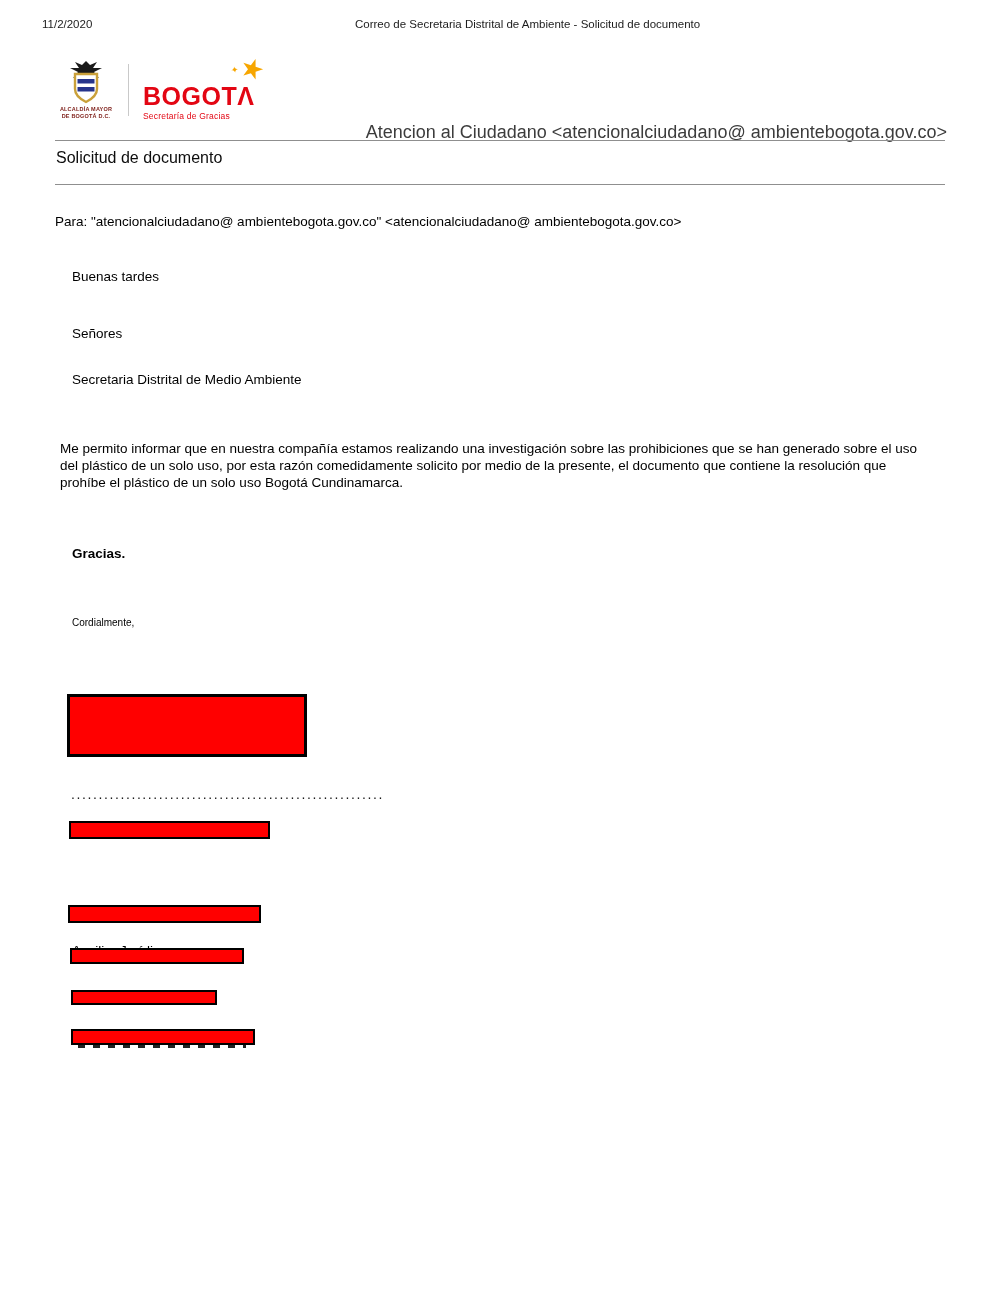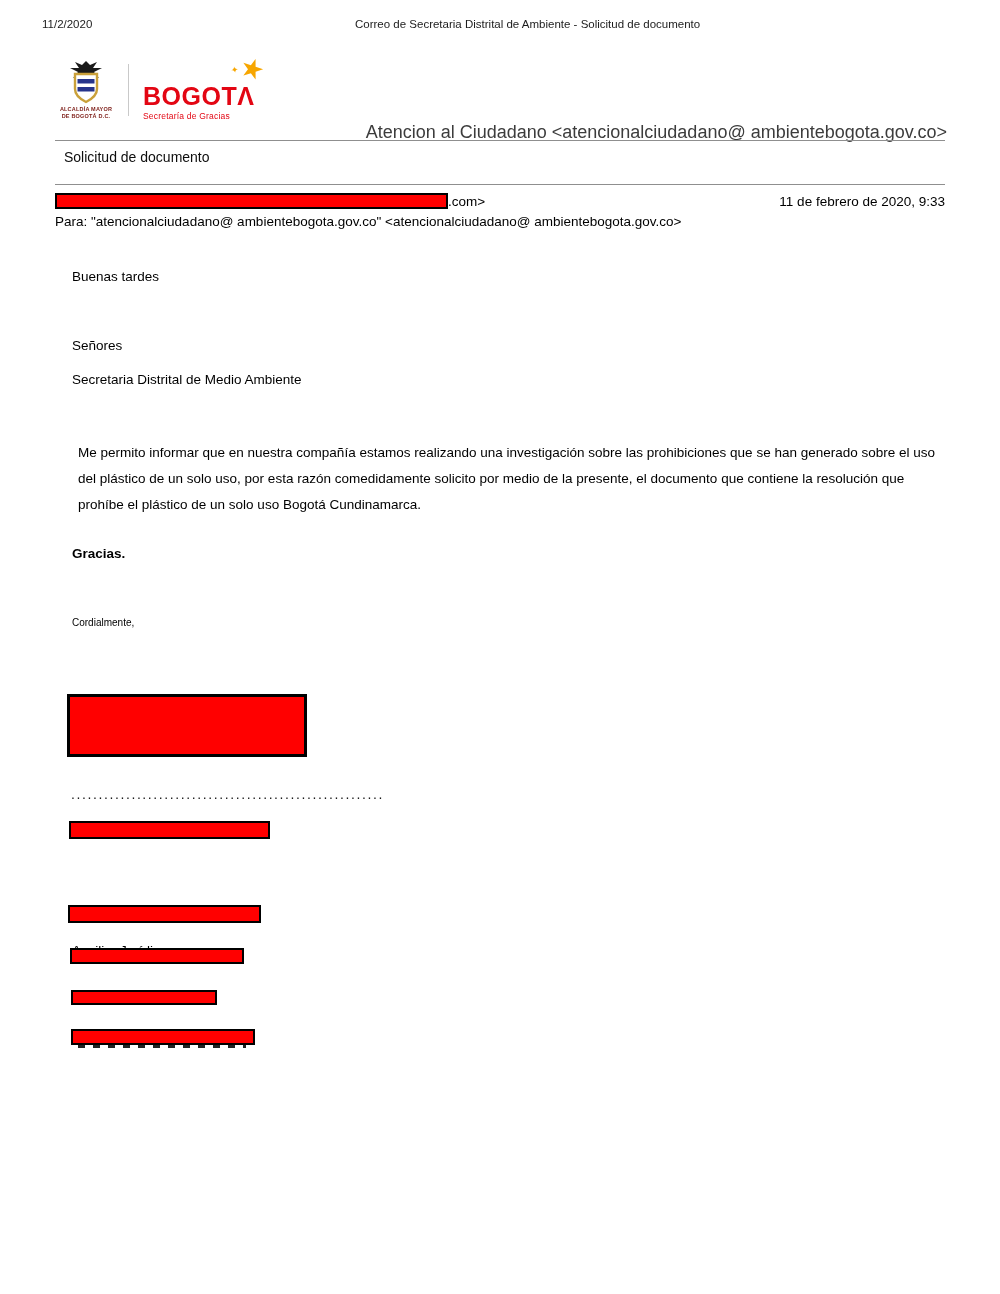--- a/index.html
+++ b/index.html
@@ -36,33 +36,33 @@
   .brand-star { position: absolute; top: -4px; right: -10px; font-size: 27px; color: #f7a600; transform: rotate(18deg); line-height: 1; }
   .brand-star-small { position: absolute; top: 6px; right: 16px; font-size: 9px; color: #f7a600; transform: rotate(-10deg); line-height: 1; }
   .brand-sub { font-size: 8.5px; color: #e30613; margin-top: 2px; letter-spacing: 0.2px; }
 
   .account-line { position: absolute; top: 85px; right: 53px; font-size: 18px; color: #3c3c3c; margin-top: 37px; }
 
   .rule { position: absolute; left: 55px; width: 890px; height: 1px; background: #8f8f8f; }
   .rule-top { top: 140px; }
   .rule-bottom { top: 184px; }
 
-  .subject { position: absolute; top: 149px; left: 64px; font-size: 14px; color: #0d0d0d; }
+  .subject { position: absolute; top: 149px; left: 56px; font-size: 16px; color: #0d0d0d; }
 
   .meta-row { position: absolute; top: 193px; left: 55px; width: 890px; display: flex; align-items: center; font-size: 13.5px; }
   .redact-sender { width: 393px; height: 16px; background: #ff0000; border: 2px solid #000; }
   .meta-date { margin-left: auto; }
 
   .to-line { position: absolute; top: 214px; left: 55px; font-size: 13.5px; }
 
   .body-text { font-size: 13.5px; color: #000; }
   .t-greeting   { position: absolute; top: 269px; left: 72px; }
-  .t-salutation { position: absolute; top: 338px; left: 72px; }
+  .t-salutation { position: absolute; top: 326px; left: 72px; }
   .t-entity     { position: absolute; top: 372px; left: 72px; }
-  .t-paragraph  { position: absolute; top: 440px; left: 78px; width: 858px; line-height: 26px; }
+  .t-paragraph  { position: absolute; top: 440px; left: 60px; width: 858px; line-height: 17px; }
   .t-thanks     { position: absolute; top: 546px; left: 72px; font-weight: bold; }
   .t-closing    { position: absolute; top: 617px; left: 72px; font-size: 10px; }
   .t-role       { position: absolute; top: 902px; left: 72px; margin-top: 41px; }
 
   .redact { position: absolute; background: #ff0000; border: 2px solid #000; }
   .redact-big   { top: 694px; left: 67px; width: 240px; height: 63px; border-width: 3px; }
   .redact-bar-1 { top: 821px; left: 69px; width: 201px; height: 18px; }
   .redact-bar-2 { top: 905px; left: 68px; width: 193px; height: 18px; }
   .redact-bar-3 { top: 948px; left: 70px; width: 174px; height: 16px; }
   .redact-bar-4 { top: 990px; left: 71px; width: 146px; height: 15px; }
@@ -99,25 +99,20 @@
       <div class="brand-sub">Secretaría de Gracias</div>
     </div>
   </div>
 
   <div class="account-line">Atencion al Ciudadano &lt;atencionalciudadano@ ambientebogota.gov.co&gt;</div>
 
   <div class="rule rule-top"></div>
   <div class="subject">Solicitud de documento</div>
   <div class="rule rule-bottom"></div>
 
-  <div class="meta-row">
-    <span class="redact-sender"></span>
-    <span>.com&gt;</span>
-    <span class="meta-date">11 de febrero de 2020, 9:33</span>
-  </div>
   <div class="to-line">Para: "atencionalciudadano@ ambientebogota.gov.co" &lt;atencionalciudadano@ ambientebogota.gov.co&gt;</div>
 
   <div class="body-text t-greeting">Buenas tardes</div>
   <div class="body-text t-salutation">Señores</div>
   <div class="body-text t-entity">Secretaria Distrital de Medio Ambiente</div>
   <div class="body-text t-paragraph">Me permito informar que en nuestra compañía estamos realizando una investigación sobre las prohibiciones que se han generado sobre el uso del plástico de un solo uso, por esta razón comedidamente solicito por medio de la presente, el documento que contiene la resolución que prohíbe el plástico de un solo uso Bogotá Cundinamarca.</div>
   <div class="body-text t-thanks">Gracias.</div>
   <div class="body-text t-closing">Cordialmente,</div>
 
   <div class="redact redact-big"></div>

